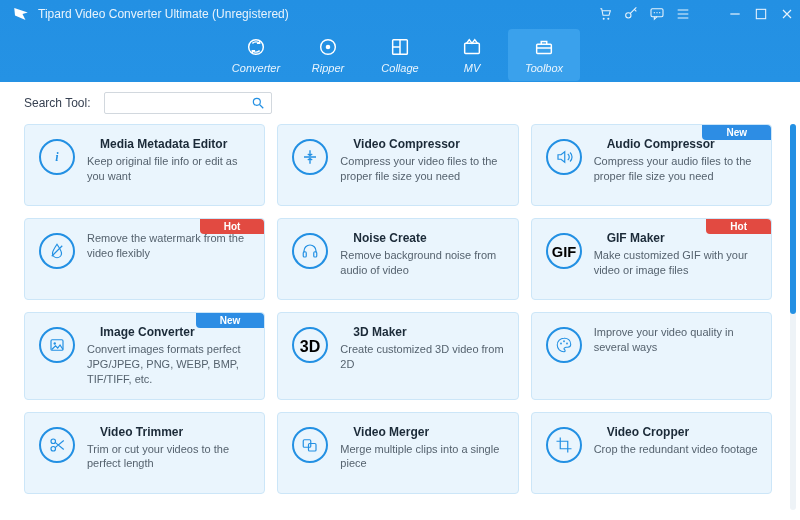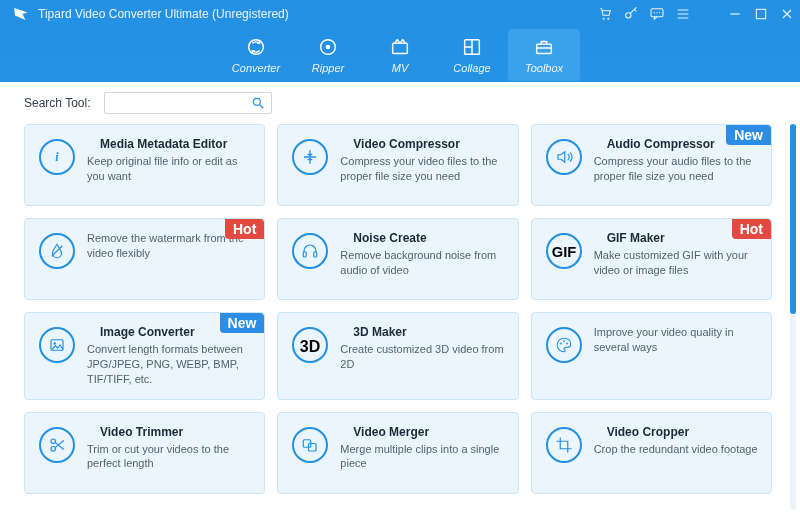--- a/index.html
+++ b/index.html
@@ -47,21 +47,21 @@
   
   .content{height:calc(520px - 82px - 40px);padding:4px 8px 8px 24px;position:relative;}
   .scroller{height:100%;overflow:hidden;padding-right:20px;}
   .grid{display:grid;grid-template-columns:repeat(3,1fr);gap:12px;}
   .card{position:relative;background:var(--card-bg);border:1px solid var(--card-border);border-radius:4px;padding:12px 12px 12px 14px;display:flex;align-items:flex-start;gap:12px;min-height:82px;cursor:pointer;}
   .card .icon-circle{width:36px;height:36px;border:2px solid var(--icon-ring);border-radius:50%;flex:0 0 36px;display:flex;align-items:center;justify-content:center;margin-top:2px;color:var(--icon-ring);font-weight:600;font-size:14px;}
   .card .icon-circle svg{width:18px;height:18px;}
   .card .txt{display:flex;flex-direction:column;gap:3px;min-width:0;}
   .card .card-title{font-weight:700;font-size:12px;color:#1b2a38;padding-left:13px;}
   .card .card-desc{font-size:11px;color:#55626e;line-height:1.35;}
-  .badge{position:absolute;top:0;right:0;color:#fff;font-size:14px;font-weight:700;padding:2px 8px;border-bottom-left-radius:4px;border-top-right-radius:4px;}
+  .badge{position:absolute;top:0;right:0;color:#fff;font-size:10px;font-weight:700;padding:2px 24px;border-bottom-left-radius:4px;border-top-right-radius:4px;}
   .badge.hot{background:var(--hot);}
   .badge.new{background:var(--new);}
 
   
   .sb-track{position:absolute;top:4px;right:4px;bottom:8px;width:6px;background:#eef3f7;border-radius:3px;}
   .sb-thumb{position:absolute;top:4px;right:4px;width:6px;height:190px;background:var(--scroll);border-radius:3px;}
 </style>
 </head>
 <body>
 
@@ -119,31 +119,31 @@
     </div>
     <div class="tab">
       <svg viewBox="0 0 24 24">
           <circle cx="12" cy="12" r="8" fill="none" stroke="#fff" stroke-width="1.6"></circle>
           <circle cx="12" cy="12" r="2.5" fill="#fff"></circle>
         </svg>
       <span class="tab-label">Ripper</span>
     </div>
     <div class="tab">
       <svg viewBox="0 0 24 24">
+          <rect x="4" y="4" width="16" height="16" rx="1" fill="none" stroke="#fff" stroke-width="1.6"></rect>
+          <path d="M12 4 v16 M4 12 h8" stroke="#fff" stroke-width="1.6"></path>
+        </svg>
+      <span class="tab-label">Collage</span>
+    </div>
+    <div class="tab">
+      <svg viewBox="0 0 24 24">
           <rect x="4" y="8" width="16" height="11" rx="1" fill="none" stroke="#fff" stroke-width="1.6"></rect>
           <path d="M6 8 l3 -4 l3 4 l3 -4 l3 4" fill="none" stroke="#fff" stroke-width="1.6"></path>
         </svg>
       <span class="tab-label">MV</span>
-    </div>
-    <div class="tab">
-      <svg viewBox="0 0 24 24">
-          <rect x="4" y="4" width="16" height="16" rx="1" fill="none" stroke="#fff" stroke-width="1.6"></rect>
-          <path d="M12 4 v16 M4 12 h8" stroke="#fff" stroke-width="1.6"></path>
-        </svg>
-      <span class="tab-label">Collage</span>
     </div>
     <div class="tab active">
       <svg viewBox="0 0 24 24">
           <rect x="4" y="9" width="16" height="10" rx="1" fill="none" stroke="#fff" stroke-width="1.6"></rect>
           <path d="M9 9 V6 h6 V9 M4 13 h16" fill="none" stroke="#fff" stroke-width="1.6"></path>
         </svg>
       <span class="tab-label">Toolbox</span>
     </div>
   </div>
 </div>
@@ -238,21 +238,21 @@
           <div class="badge new">New</div>
           <div class="icon-circle">
             <svg viewBox="0 0 24 24">
               <rect x="4" y="5" width="16" height="14" rx="1.5" fill="none" stroke="currentColor" stroke-width="1.6"></rect>
               <circle cx="9" cy="10" r="1.6" fill="currentColor"></circle>
               <path d="M5 18l5-5 3 3 3-4 4 6" fill="none" stroke="currentColor" stroke-width="1.6"></path>
             </svg>
           </div>
           <div class="txt">
             <div class="card-title">Image Converter</div>
-            <div class="card-desc">Convert length formats between JPG/JPEG, PNG, WEBP, BMP, TIF/TIFF, etc.</div>
+            <div class="card-desc">Convert images formats perfect JPG/JPEG, PNG, WEBP, BMP, TIF/TIFF, etc.</div>
           </div>
         </div>
         <div class="card">
           <div class="icon-circle" style="font-size: 0px;">
             <svg viewBox="0 0 24 24" style="width:32px;height:32px;">
               <text x="50%" y="58%" dominant-baseline="middle" text-anchor="middle" style="font:700 12px Arial">3D</text>
             </svg>
           </div>
           <div class="txt">
             <div class="card-title">3D Maker</div>

